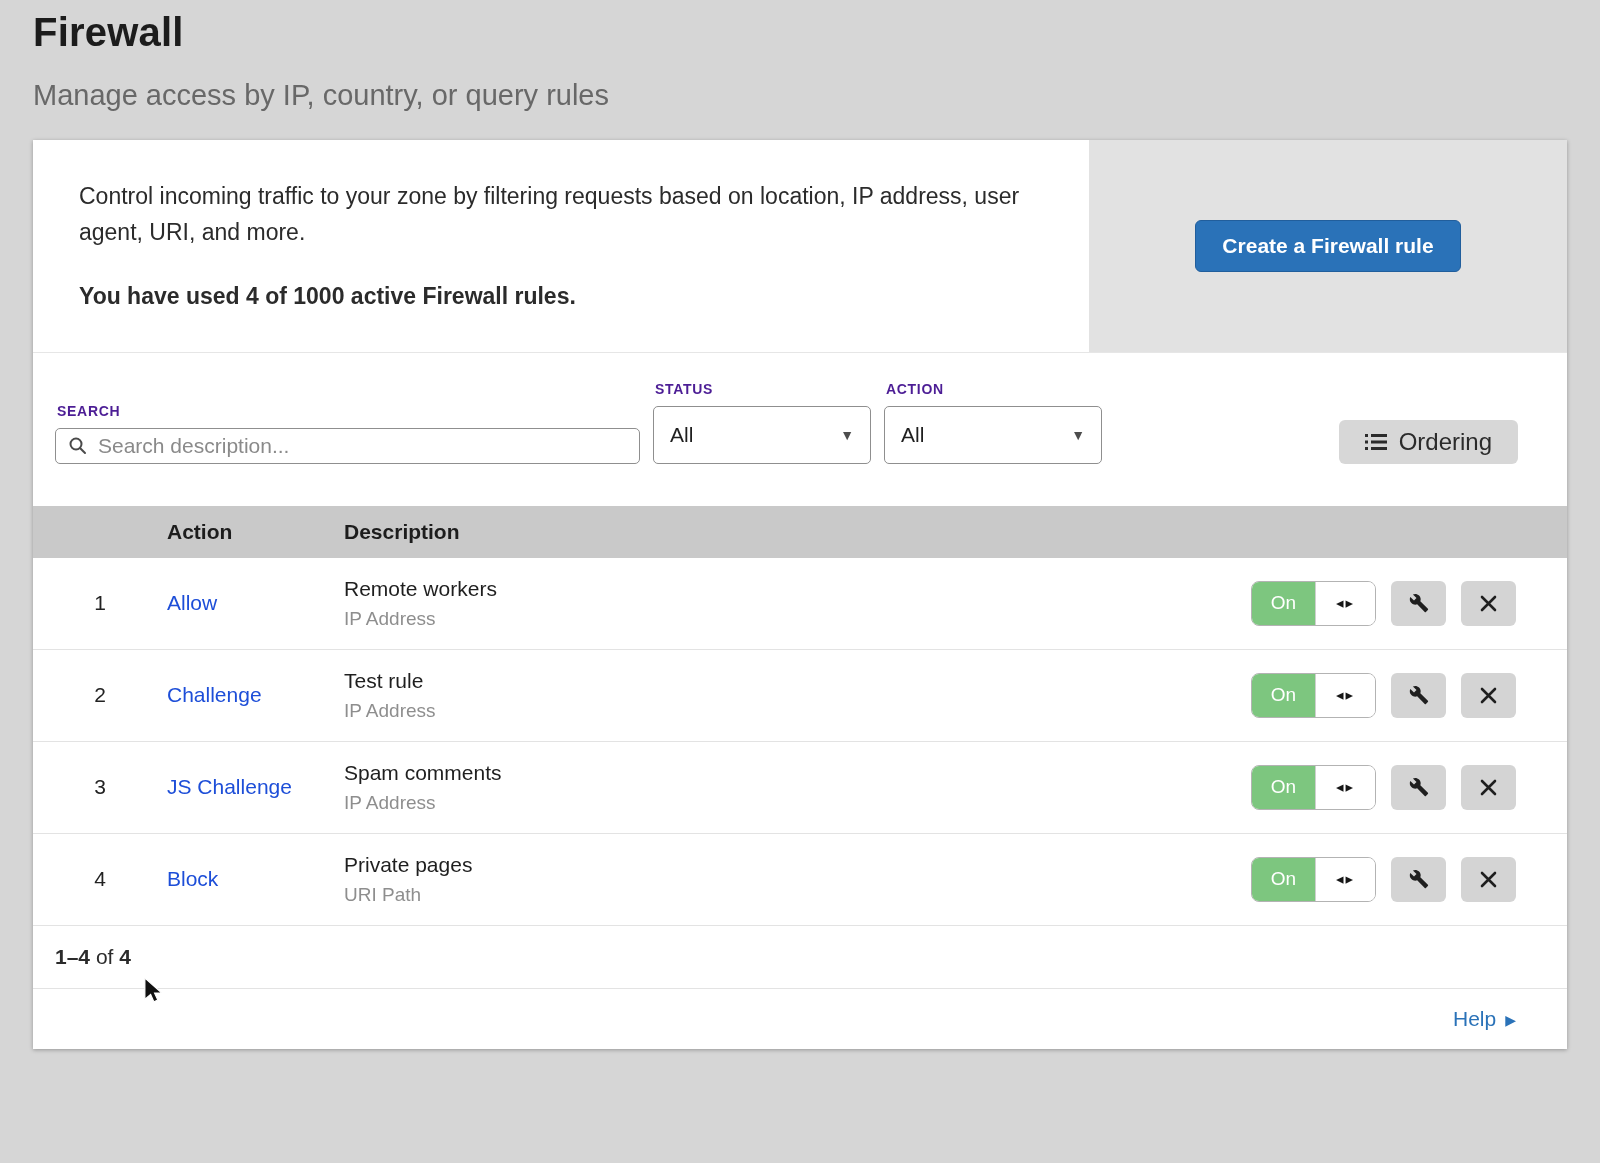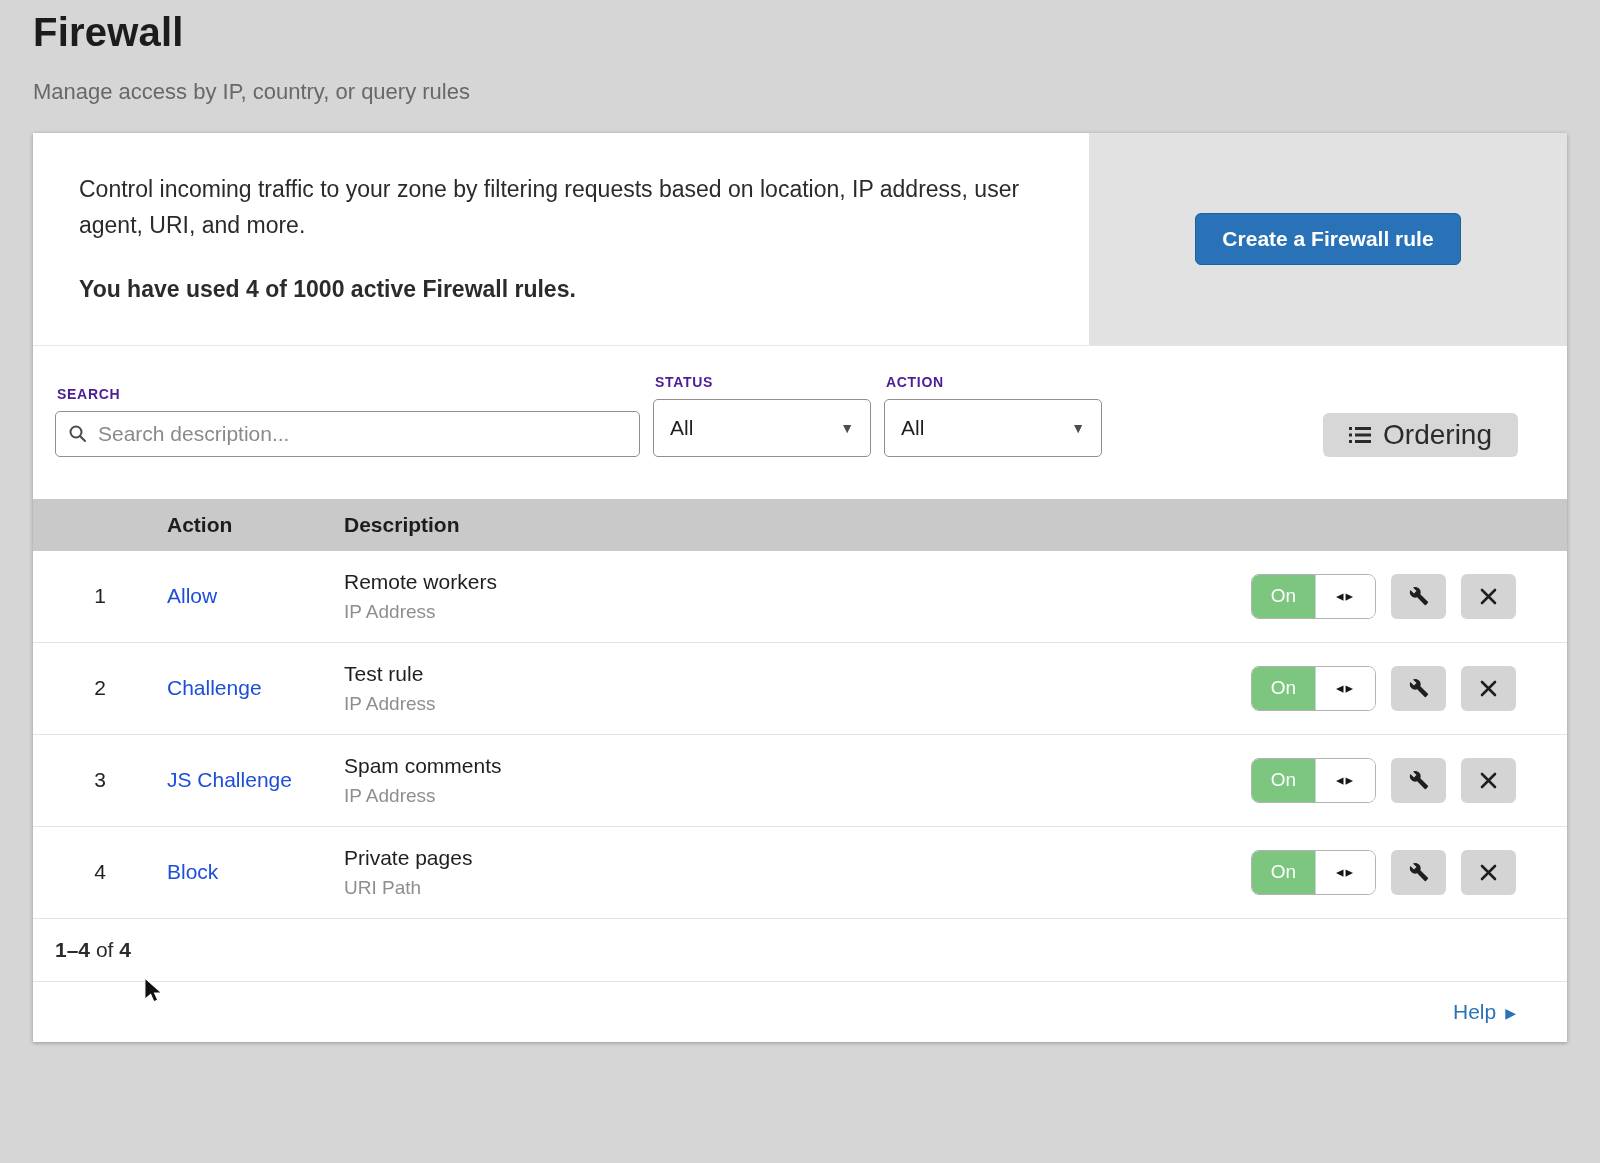--- a/index.html
+++ b/index.html
@@ -9,21 +9,21 @@
     background: #d6d6d6;
     font-family: "Liberation Sans", "DejaVu Sans", sans-serif;
     color: #1f1f1f;
     position: relative;
     overflow: hidden;
   }
 
   
   .page-header { padding: 10px 33px 0 33px; }
   .page-title { margin: 0; font-size: 40px; font-weight: 600; color: #1c1c1c; letter-spacing: 0.2px; }
-  .page-subtitle { margin-top: 24px; margin-bottom: 28px; font-size: 22px; font-weight: 400; color: #686868; }
+  .page-subtitle { margin-top: 24px; margin-bottom: 28px; font-size: 29px; font-weight: 400; color: #686868; }
 
   
   .card {
     margin: 0 33px;
     background: #ffffff;
     box-shadow: 0 1px 4px rgba(0,0,0,0.30);
   }
 
   
   .card-top { display: flex; border-bottom: 1px solid #e6e6e6; }
@@ -40,42 +40,42 @@
     border: 1px solid #215e9c; border-radius: 6px;
     font-family: inherit; font-size: 21px; font-weight: 600;
     padding: 13px 26px; cursor: pointer;
   }
 
   
   .filters { display: flex; align-items: flex-end; gap: 13px; padding: 28px 49px 42px 22px; background: #fff; }
   .filter-group { display: flex; flex-direction: column; }
   .filter-label { font-size: 14px; font-weight: 700; color: #4c1d95; letter-spacing: 0.7px; margin: 0 0 9px 2px; }
   .search-box {
-    width: 585px; height: 46px; background: #fff;
+    width: 585px; height: 36px; background: #fff;
     border: 1px solid #8f8f8f; border-radius: 5px;
     display: flex; align-items: center; padding: 0 12px;
   }
   .search-box input {
     border: none; outline: none; flex: 1;
     font-family: inherit; font-size: 21px; color: #333; background: transparent;
     margin-left: 8px;
   }
   .search-box input::placeholder { color: #8a8a8a; }
   .select {
     width: 218px; height: 58px; background: #fff;
     border: 1px solid #8f8f8f; border-radius: 5px;
     display: flex; align-items: center; justify-content: space-between;
     padding: 0 16px; font-size: 21px; color: #1f1f1f; cursor: pointer;
   }
   .chev { font-size: 14px; color: #4d4d4d; }
   .ordering-btn {
     margin-left: auto; height: 44px;
     background: #d7d7d7; border: none; border-radius: 6px;
     display: flex; align-items: center; gap: 12px;
-    padding: 0 26px; font-family: inherit; font-size: 28px; color: #2b2b2b; cursor: pointer;
+    padding: 0 26px; font-family: inherit; font-size: 24px; color: #2b2b2b; cursor: pointer;
   }
 
   
   .thead {
     display: flex; align-items: center;
     background: #c9c9c9; height: 52px;
     font-size: 21px; font-weight: 700; color: #1d1d1d;
   }
   .col-num { width: 134px; text-align: center; }
   .col-action { width: 177px; }

